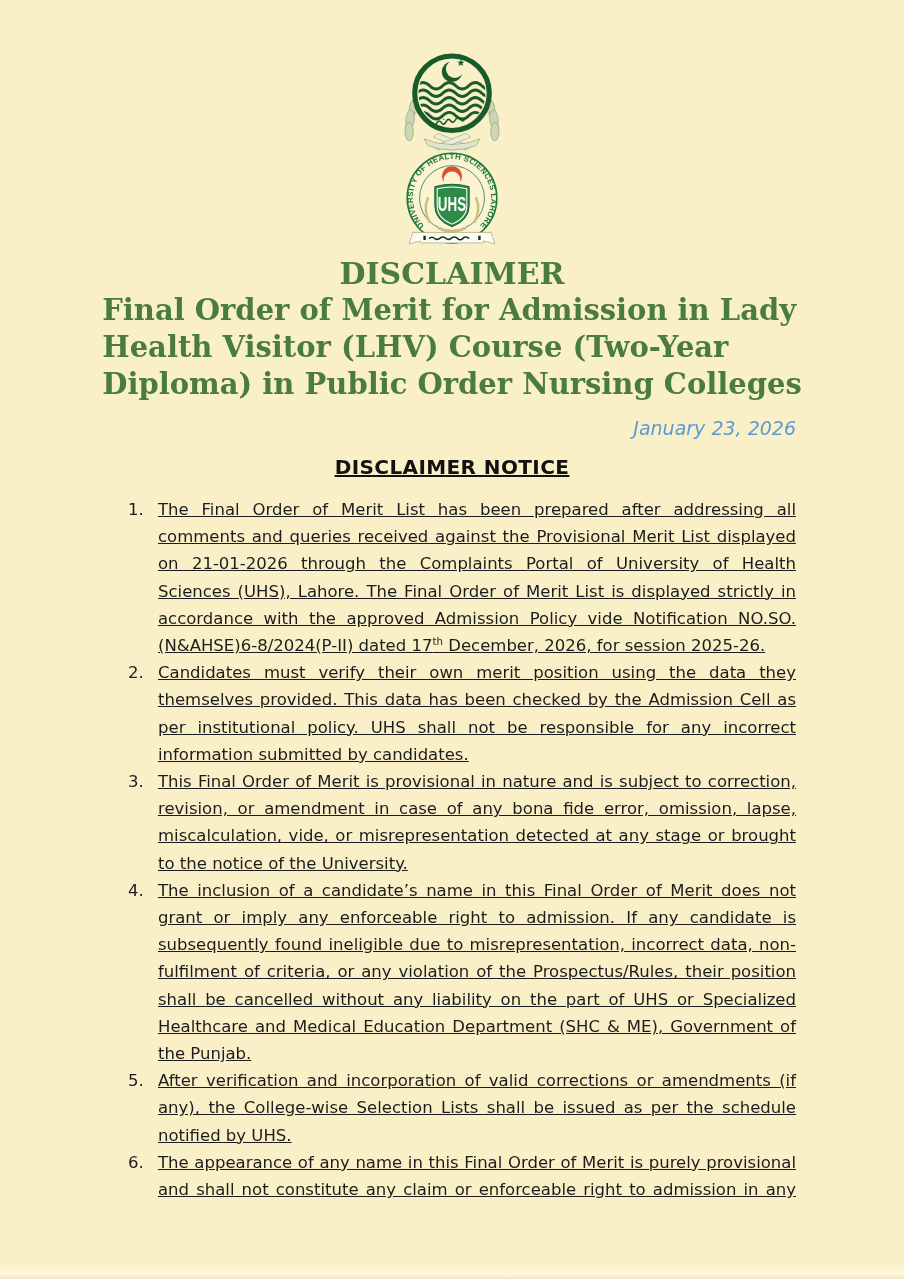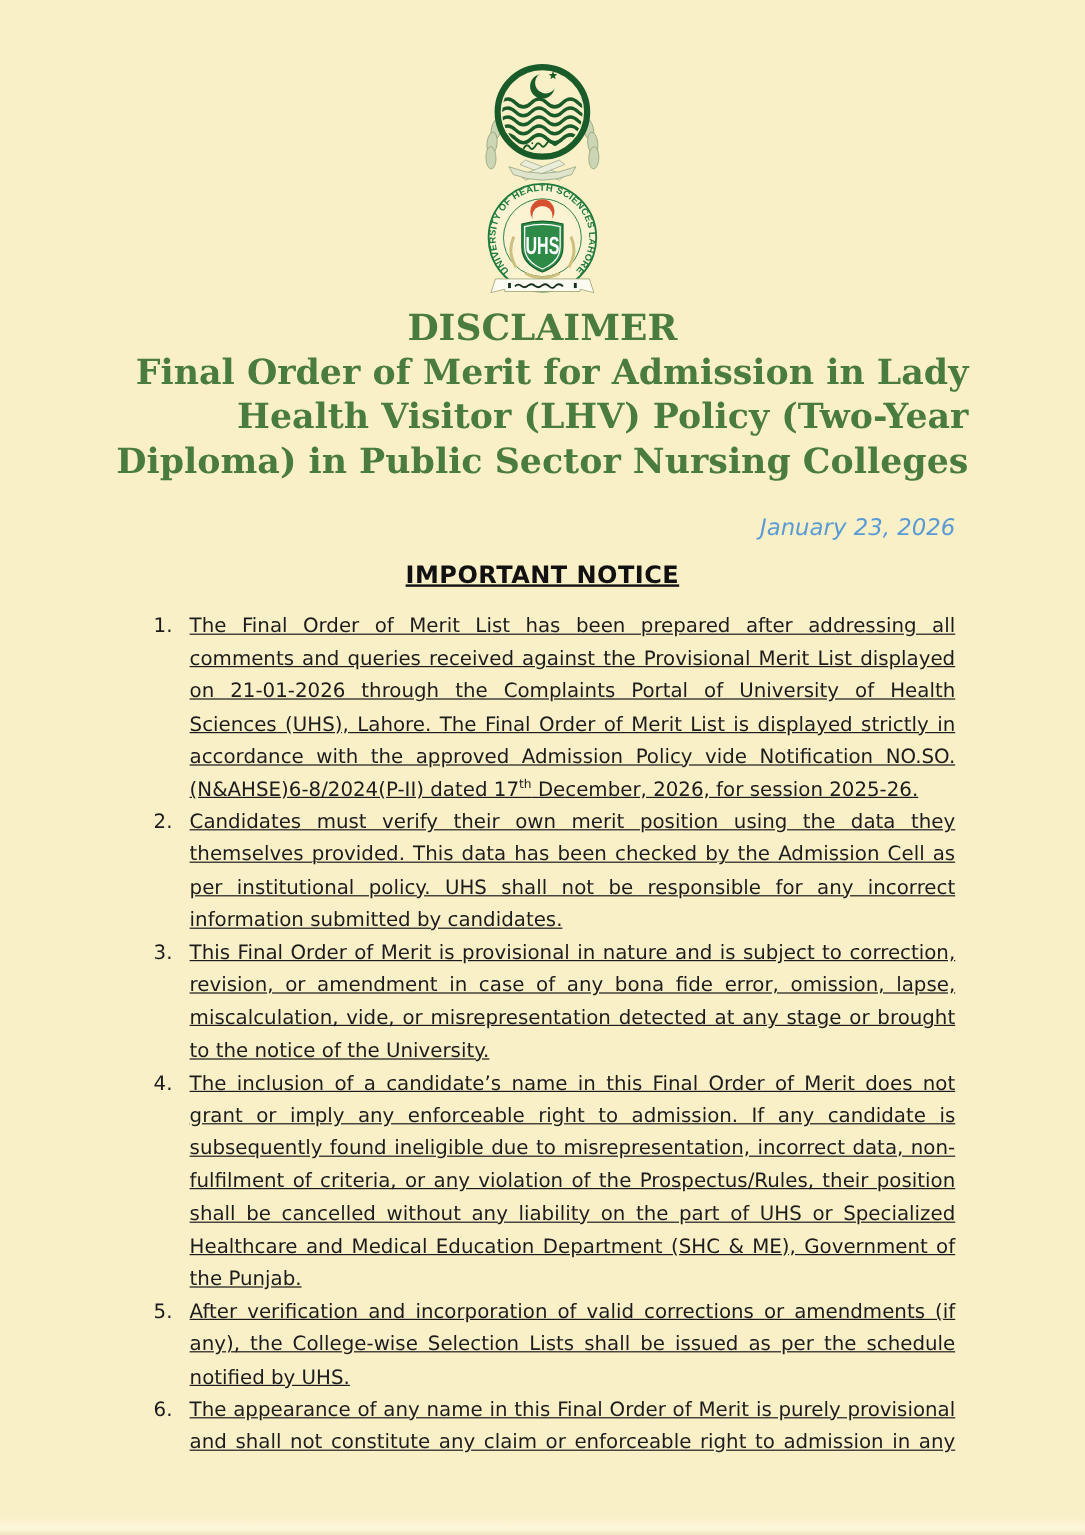--- a/index.html
+++ b/index.html
@@ -23,34 +23,34 @@
     font-size: 30px;
     color: #4A7C3E;
     text-align: right;
     line-height: 36px;
   }
   .merit-title {
     font-family: "DejaVu Serif", serif;
     font-weight: bold;
     font-size: 29px;
     color: #4A7C3E;
-    text-align: right;
+    text-align: left;
     line-height: 37px;
   }
   .merit-title div { white-space: nowrap; }
   .session {
     font-family: "Liberation Sans", sans-serif;
     font-weight: bold;
     font-size: 29px;
     color: #4A7C3E;
     text-align: center;
     line-height: 40px;
   }
   .date-line {
-    margin-top: 26px;
+    margin-top: 14px;
     padding-right: 108px;
     text-align: right;
     font-style: italic;
     font-size: 19px;
     color: #5B9BD5;
   }
   .notice-heading {
     margin-top: 16px;
     text-align: center;
     font-weight: bold;
@@ -161,29 +161,29 @@
         <rect x="35" y="89.5" width="2.5" height="4.5" fill="#14321E"></rect>
         <rect x="92.5" y="89.5" width="2.5" height="4.5" fill="#14321E"></rect>
         <path d="M41,92.5 q3,-3 6,0 q3,2 6,-1 q3,-2 6,1 q3,2 6,-1 q3,-2 6,1 q3,3 6,-1 q3,-2 6,1" stroke="#14321E" stroke-width="1.6" fill="none"></path>
       </g>
     </svg>
 
     <div class="disclaimer">DISCLAIMER</div>
 
     <div class="merit-title">
       <div>Final Order of Merit for Admission in Lady</div>
-      <div>Health Visitor (LHV) Policy (Two-Year</div>
-      <div>Diploma) in Public Sector Nursing Colleges</div>
+      <div>Health Visitor (LHV) Course (Two-Year</div>
+      <div>Diploma) in Public Order Nursing Colleges</div>
     </div>
 
   </div>
 
   <div class="date-line">January 23, 2026</div>
 
-  <div class="notice-heading">IMPORTANT NOTICE</div>
+  <div class="notice-heading">DISCLAIMER NOTICE</div>
 
   <div class="notice-list">
       <div class="item">
         <div class="num">1.</div>
         <div class="txt"><span>The Final Order of Merit List has been prepared after addressing all comments and queries received against the Provisional Merit List displayed on 21-01-2026 through the Complaints Portal of University of Health Sciences (UHS), Lahore. The Final Order of Merit List is displayed strictly in accordance with the approved Admission Policy vide Notification NO.SO. (N&amp;AHSE)6-8/2024(P-II) dated 17</span><sup>th</sup><span> December, 2026, for session 2025-26.</span></div>
       </div>
       <div class="item">
         <div class="num">2.</div>
         <div class="txt"><span>Candidates must verify their own merit position using the data they themselves provided. This data has been checked by the Admission Cell as per institutional policy. UHS shall not be responsible for any incorrect information submitted by candidates.</span></div>
       </div>

